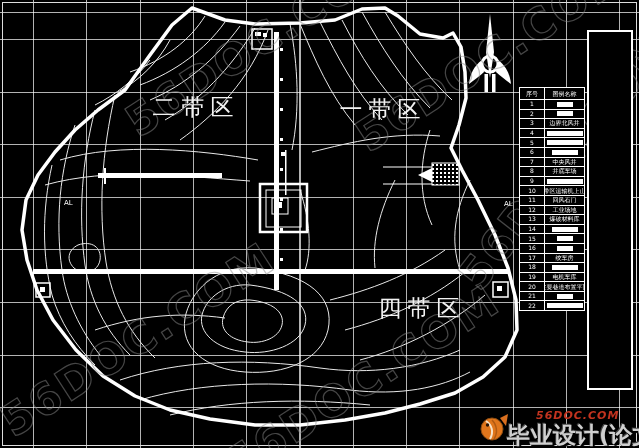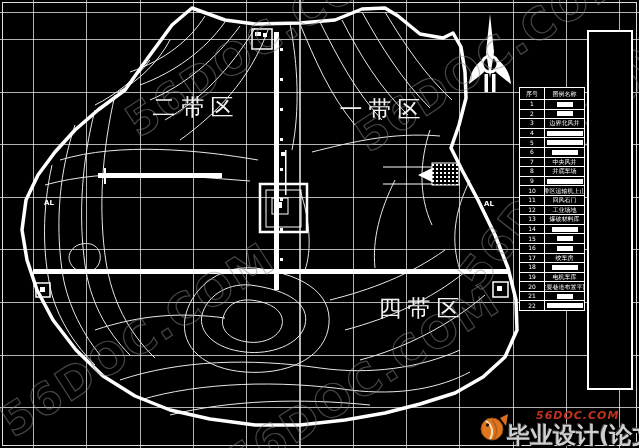--- a/index.html
+++ b/index.html
@@ -14,21 +14,21 @@
   #sheet-border{position:absolute;inset:2px;border:1px solid #ddd;pointer-events:none;}
   #map-svg{position:absolute;left:0;top:0;}
   .contour{fill:none;stroke:#e9e9e9;stroke-width:1;}
   #boundary-path{fill:none;stroke:#fff;stroke-width:3.5;stroke-linejoin:round;stroke-linecap:round;}
   
   .wm{position:absolute;font-size:44px;font-weight:bold;letter-spacing:2px;color:transparent;
       -webkit-text-stroke:1.2px #8a8a8a;opacity:.5;transform-origin:left center;white-space:nowrap;}
   
   .zone{position:absolute;color:#f2f2f2;font-size:23px;letter-spacing:6px;white-space:nowrap;
         transform:translate(-50%,-50%);}
-  .marker{position:absolute;color:#fff;font-size:7px;font-weight:bold;}
+  .marker{position:absolute;color:#fff;font-size:7px;font-weight:normal;margin-left:20px;}
   
   #legend{position:absolute;left:519px;top:87px;width:66px;background:#000;
           border:1px solid #fff;box-sizing:border-box;color:#fff;}
   .lg-row{display:flex;height:9.6px;border-top:1px solid #fff;box-sizing:border-box;}
   .lg-row.header{height:11px;border-top:none;}
   .lg-no{width:25px;border-right:1px solid #fff;box-sizing:border-box;display:flex;
          align-items:center;justify-content:center;font-size:6px;line-height:6px;}
   .lg-name{flex:1;display:flex;align-items:center;justify-content:center;font-size:6px;
            line-height:6px;white-space:nowrap;overflow:hidden;}
   .lg-bar{height:5px;background:#fff;}

